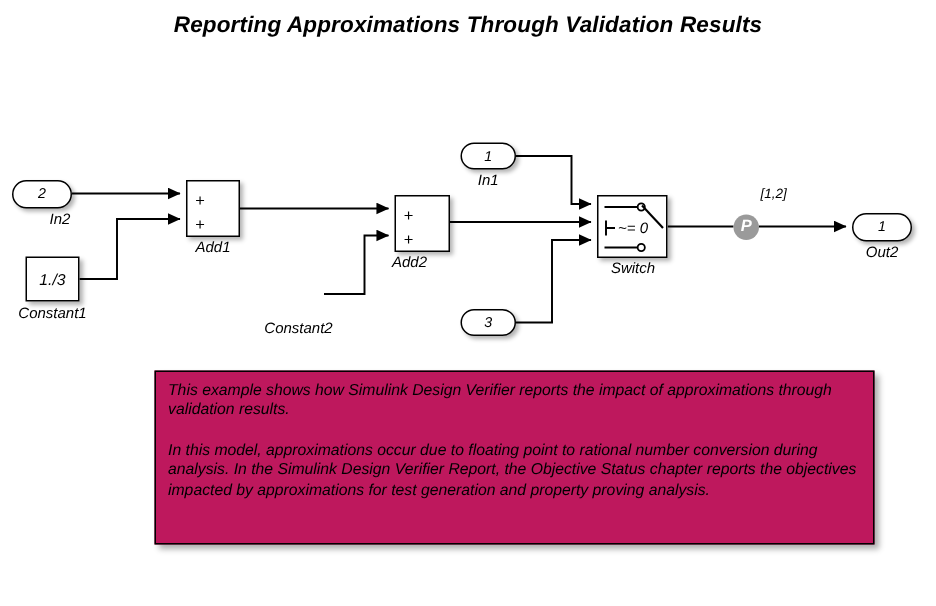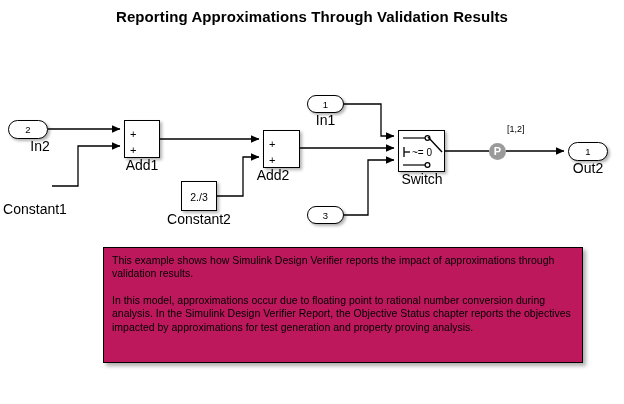--- a/index.html
+++ b/index.html
@@ -14,20 +14,21 @@
     overflow: hidden;
     font-family: "Liberation Sans", sans-serif;
     color: #000000;
   }
 
   #canvas {
     position: absolute;
     left: 0; top: 0;
     width: 624px;
     height: 352px;
+    font-style: italic;
   }
 
   
   #title {
     position: absolute;
     left: 0;
     top: 8px;
     width: 624px;
     text-align: center;
     font-size: 15px;
@@ -49,21 +50,21 @@
   .blk {
     position: absolute;
     box-sizing: border-box;
     background: #ffffff;
     border: 1.3px solid #000000;
     box-shadow: 2px 2px 3px rgba(0,0,0,0.30);
   }
   .blk-label {
     position: absolute;
     text-align: center;
-    font-size: 14px;
+    font-size: 10px;
     color: #000;
     white-space: nowrap;
     line-height: 11px;
   }
 
   
   .port {
     position: absolute;
     box-sizing: border-box;
     background: #ffffff;
@@ -189,31 +190,31 @@
 
       <path d="M506,151 L564,151" marker-end="url(#arw)"></path>
     </g>
   </svg>
 
   <div class="port" style="left:8px; top:120px; width:40px; height:19px;">
     <span>2</span>
   </div>
   <div class="blk-label" style="left:20px; top:141px; width:40px;">In2</div>
 
+  <div class="blk" style="left:17px; top:171px; width:36px; height:30px;">
+    <span class="const-val" style="top:10px;">1./3</span>
+  </div>
   <div class="blk-label" style="left:0px; top:204px; width:70px;">Constant1</div>
 
   <div class="blk" style="left:124px; top:120px; width:36px; height:38px;">
     <span class="sign" style="left:5px; top:8px;">+</span>
     <span class="sign" style="left:5px; top:24px;">+</span>
   </div>
   <div class="blk-label" style="left:112px; top:160px; width:60px;">Add1</div>
 
-  <div class="blk" style="left:181px; top:181px; width:36px; height:30px;">
-    <span class="const-val" style="top:10px;">2./3</span>
-  </div>
   <div class="blk-label" style="left:164px; top:214px; width:70px;">Constant2</div>
 
   <div class="blk" style="left:263px; top:130px; width:37px; height:38px;">
     <span class="sign" style="left:5px; top:8px;">+</span>
     <span class="sign" style="left:5px; top:24px;">+</span>
   </div>
   <div class="blk-label" style="left:243px; top:170px; width:60px;">Add2</div>
 
   <div class="port" style="left:307px; top:95px; width:37px; height:18px;">
     <span>1</span>

